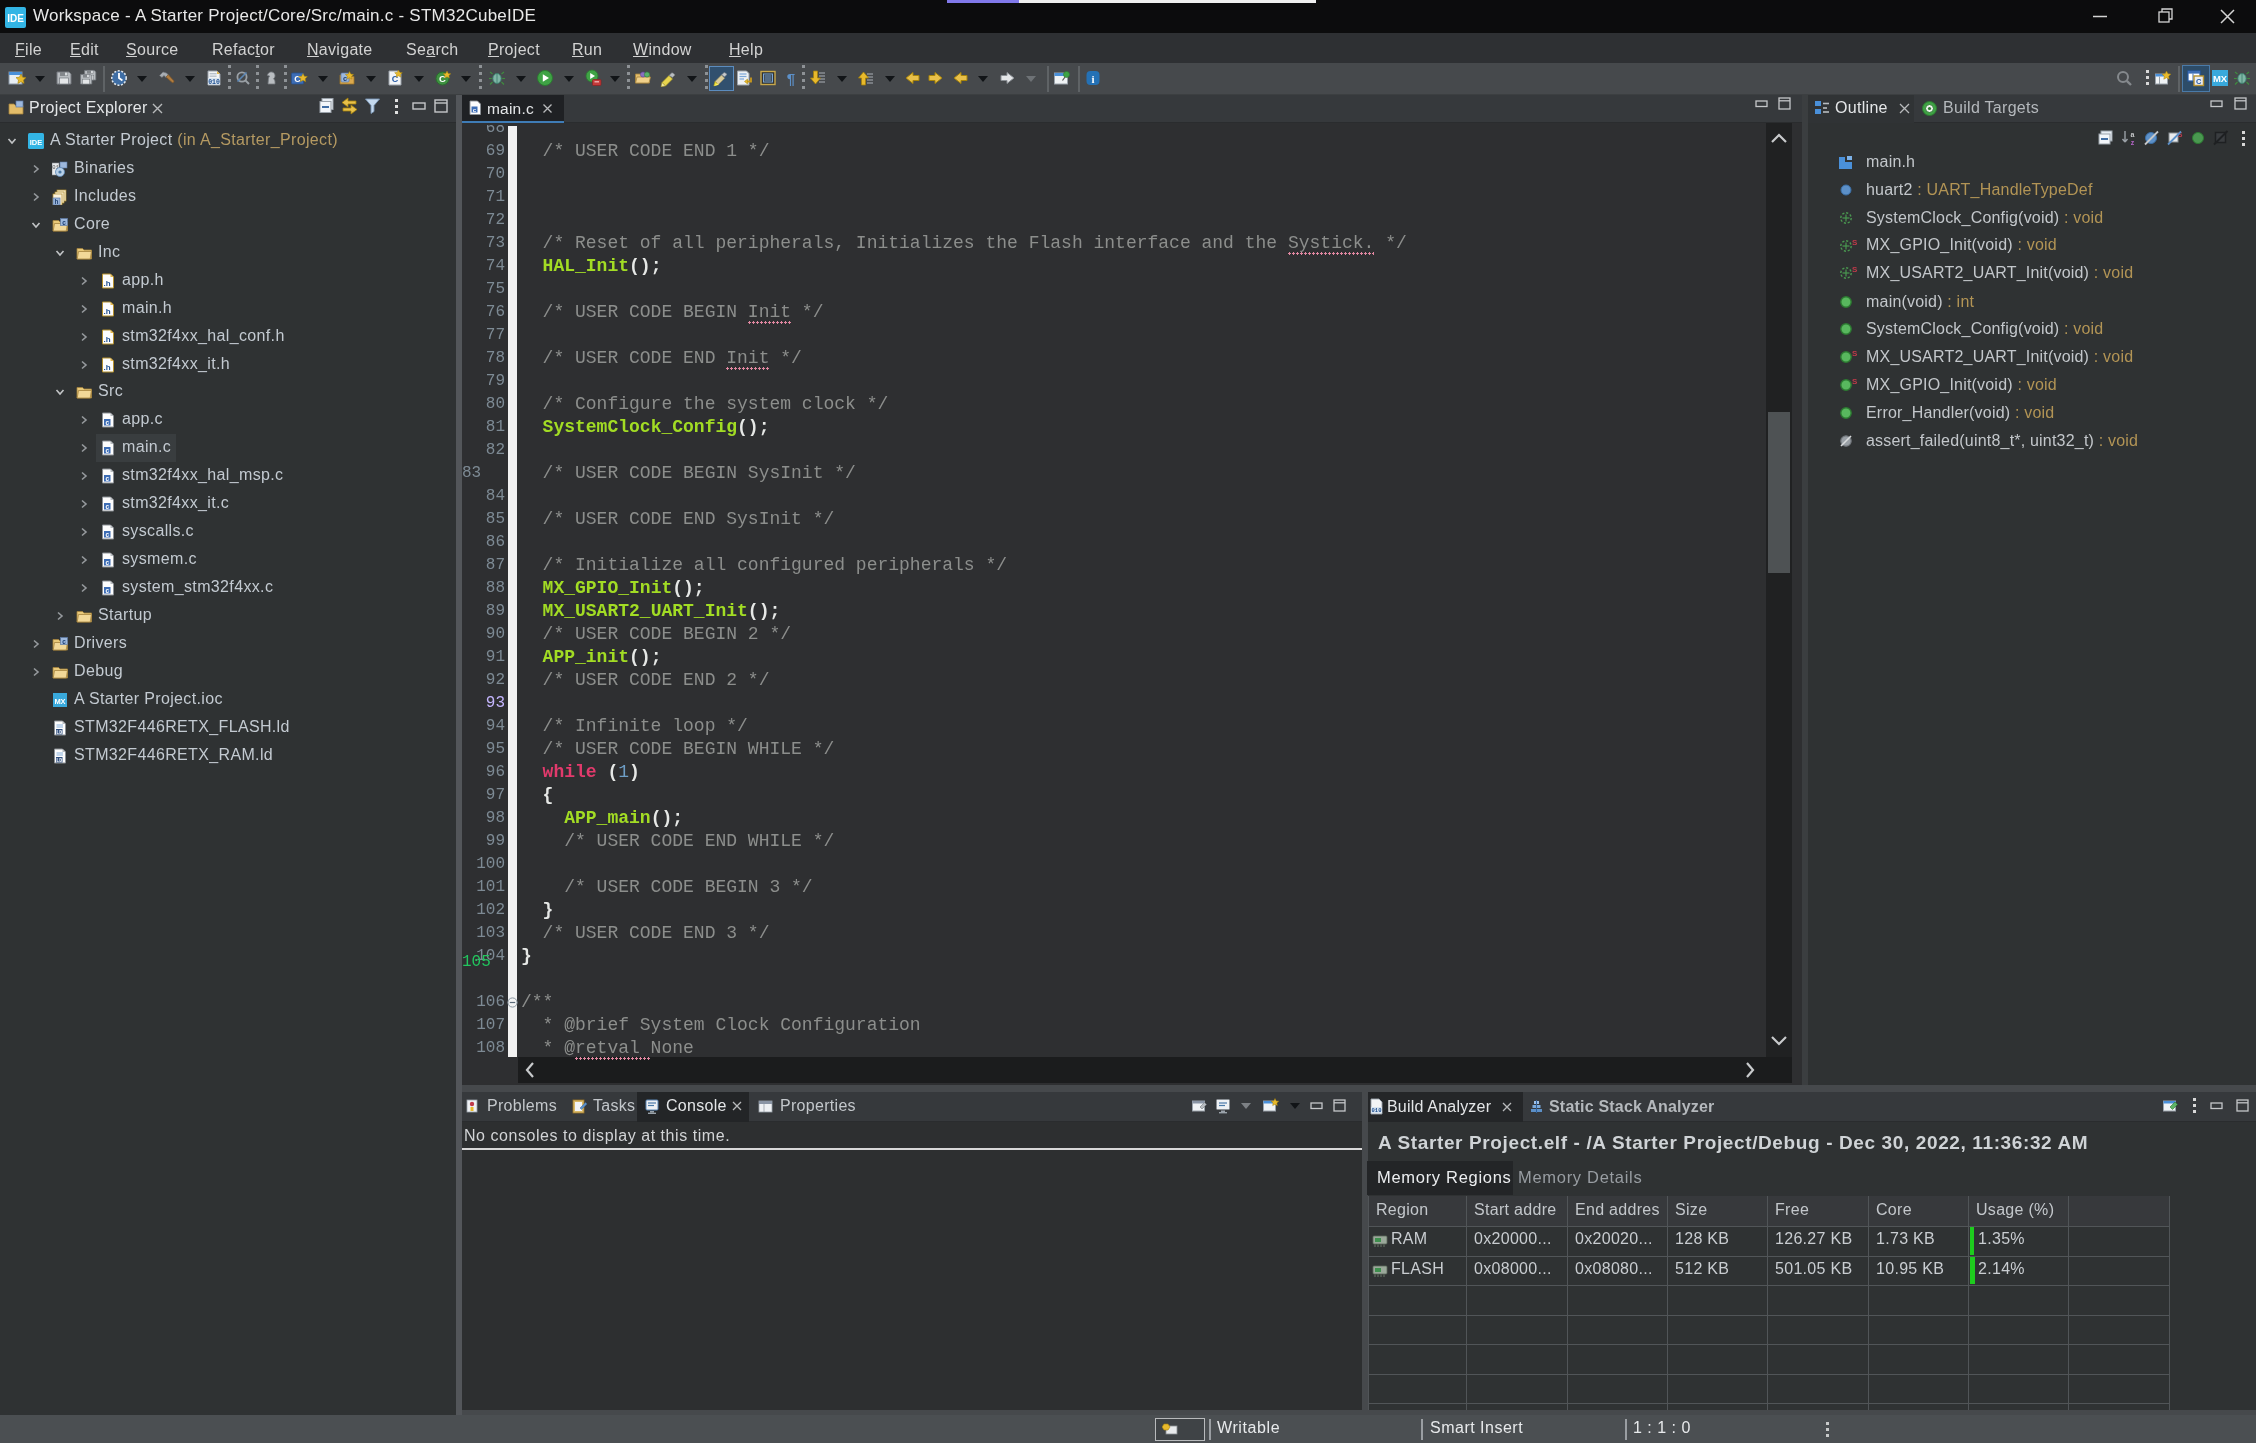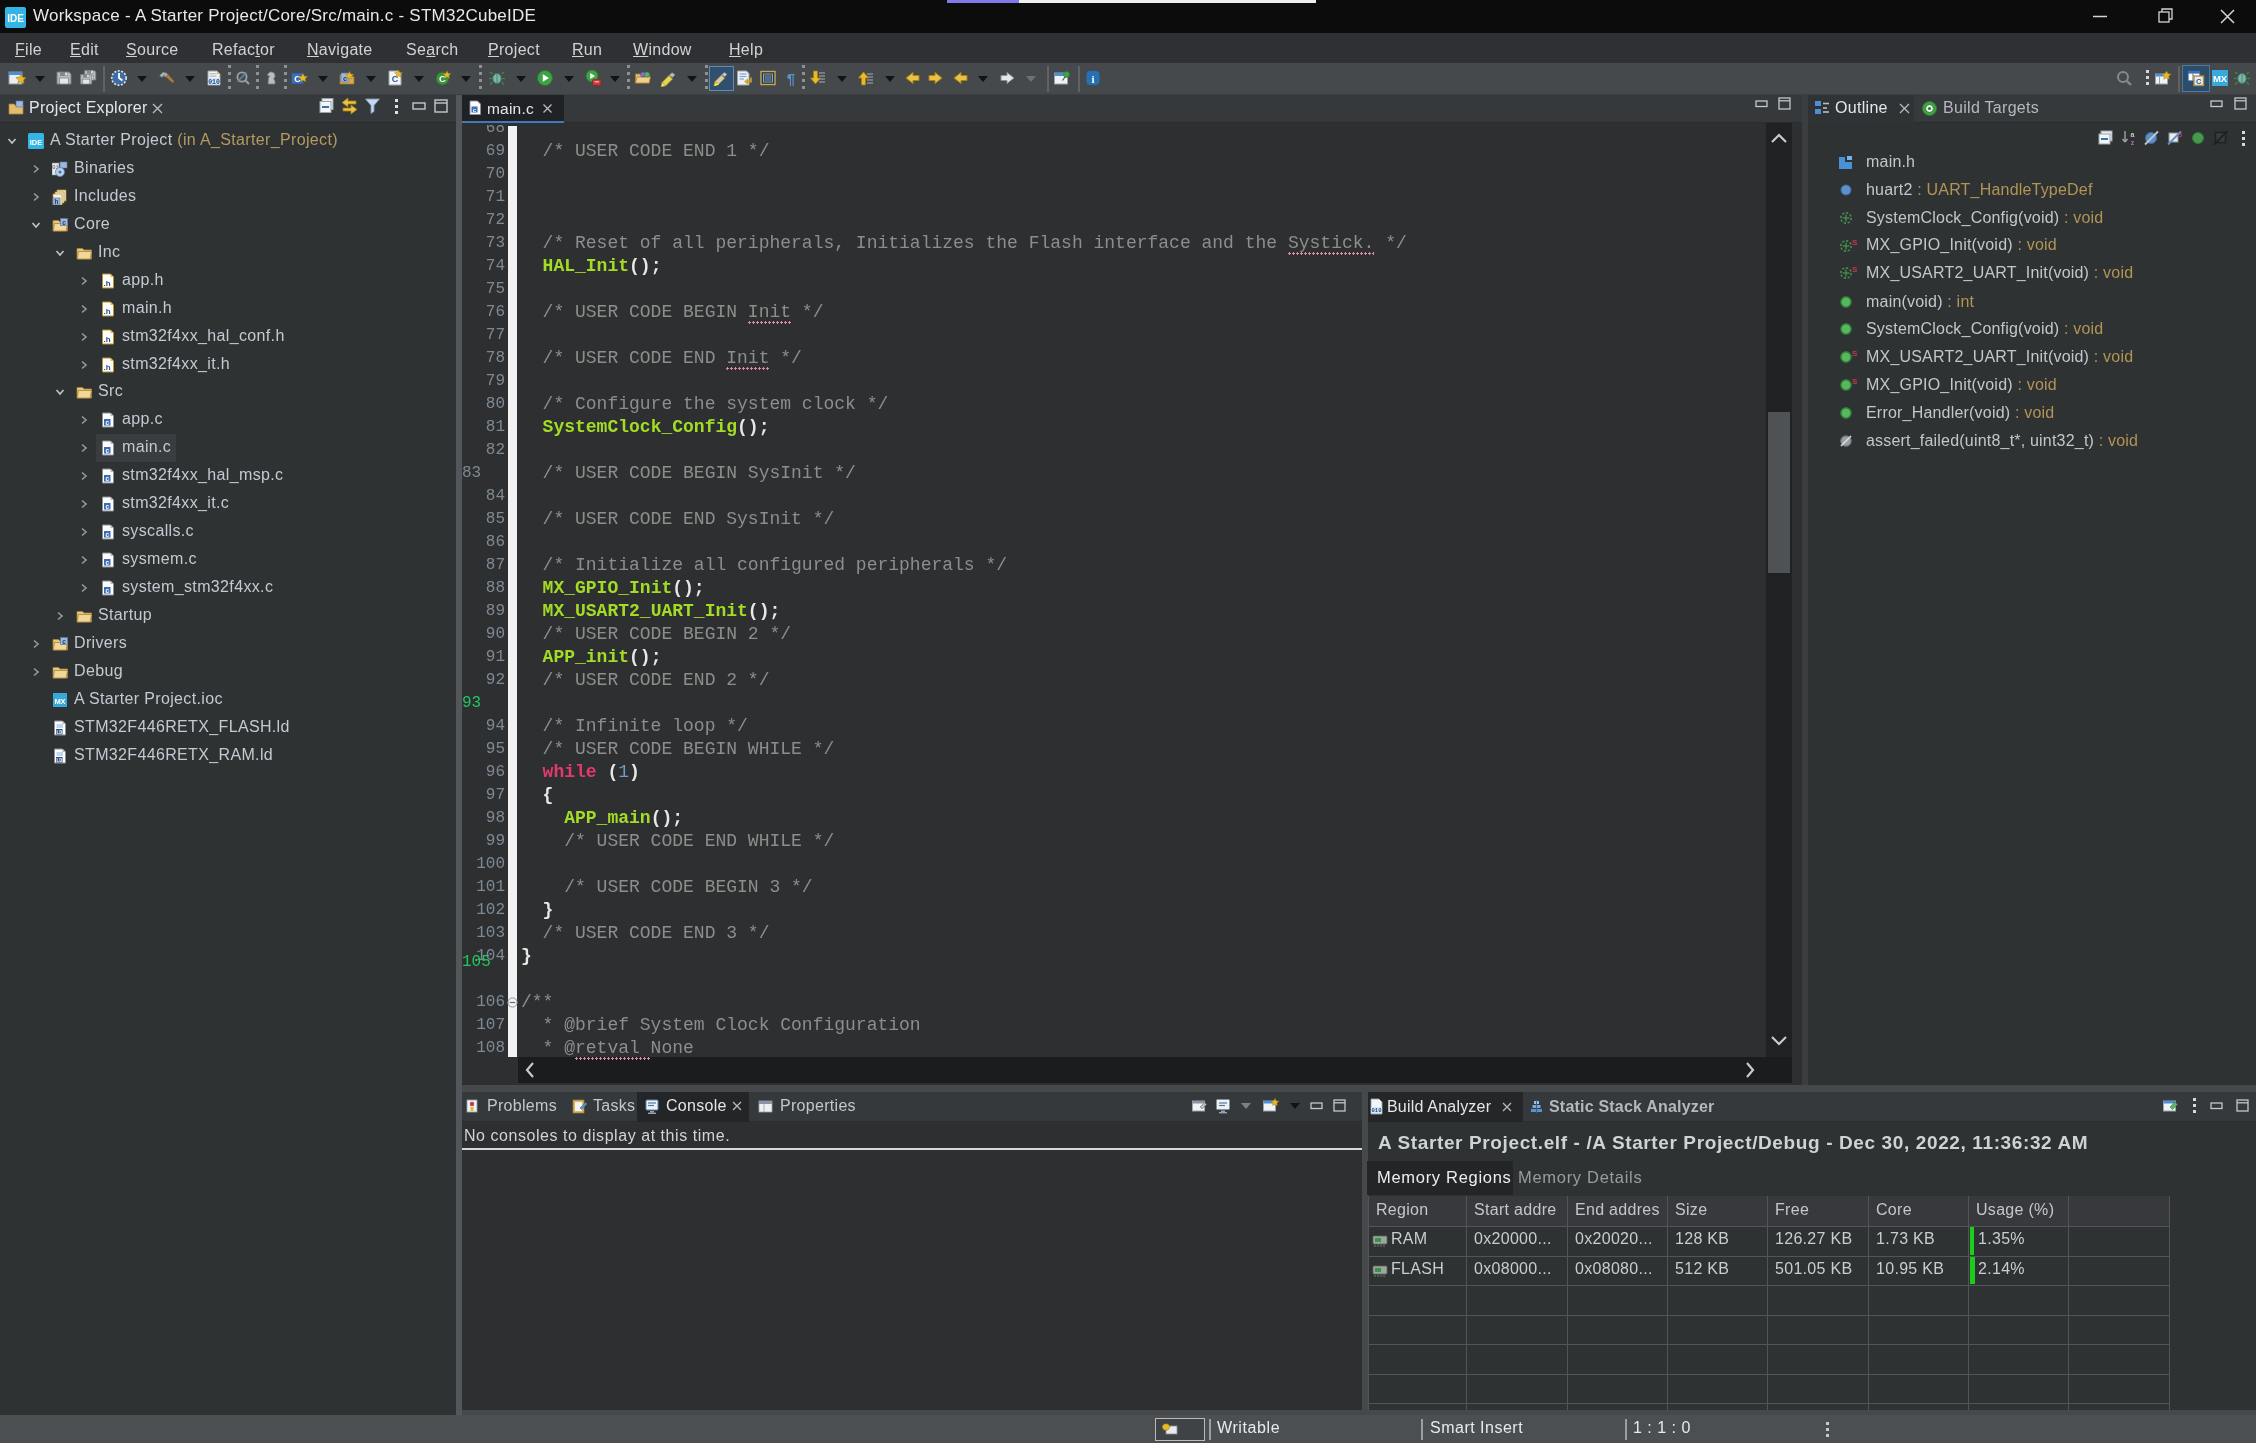--- a/index.html
+++ b/index.html
@@ -617,21 +617,21 @@
     <div class="mono abs" style="left:0.0px;top:452.0px;width:43.0px;height:23.0px;font-size:16px;line-height:23.0px;color:#7d8a94;text-align:right">88</div>
     <div class="mono abs" style="left:59.0px;top:452.0px;height:23.0px;font-size:18px;line-height:23.0px;white-space:pre"><span style="color:#8c8e8c">  </span><span style="color:#a2dc24;font-weight:bold">MX_GPIO_Init</span><span style="color:#e6e8e6;font-weight:bold">();</span></div>
     <div class="mono abs" style="left:0.0px;top:475.0px;width:43.0px;height:23.0px;font-size:16px;line-height:23.0px;color:#7d8a94;text-align:right">89</div>
     <div class="mono abs" style="left:59.0px;top:475.0px;height:23.0px;font-size:18px;line-height:23.0px;white-space:pre"><span style="color:#8c8e8c">  </span><span style="color:#a2dc24;font-weight:bold">MX_USART2_UART_Init</span><span style="color:#e6e8e6;font-weight:bold">();</span></div>
     <div class="mono abs" style="left:0.0px;top:498.0px;width:43.0px;height:23.0px;font-size:16px;line-height:23.0px;color:#7d8a94;text-align:right">90</div>
     <div class="mono abs" style="left:59.0px;top:498.0px;height:23.0px;font-size:18px;line-height:23.0px;white-space:pre"><span style="color:#8c8e8c">  /* USER CODE BEGIN 2 */</span></div>
     <div class="mono abs" style="left:0.0px;top:521.0px;width:43.0px;height:23.0px;font-size:16px;line-height:23.0px;color:#7d8a94;text-align:right">91</div>
     <div class="mono abs" style="left:59.0px;top:521.0px;height:23.0px;font-size:18px;line-height:23.0px;white-space:pre"><span style="color:#8c8e8c">  </span><span style="color:#a2dc24;font-weight:bold">APP_init</span><span style="color:#e6e8e6;font-weight:bold">();</span></div>
     <div class="mono abs" style="left:0.0px;top:544.0px;width:43.0px;height:23.0px;font-size:16px;line-height:23.0px;color:#7d8a94;text-align:right">92</div>
     <div class="mono abs" style="left:59.0px;top:544.0px;height:23.0px;font-size:18px;line-height:23.0px;white-space:pre"><span style="color:#8c8e8c">  /* USER CODE END 2 */</span></div>
-    <div class="mono abs" style="left:0.0px;top:567.0px;width:43.0px;height:23.0px;font-size:16px;line-height:23.0px;color:#22c55e;">93</div>
+    <div class="mono abs" style="left:0.0px;top:567.0px;width:43.0px;height:23.0px;font-size:16px;line-height:23.0px;color:#c4b5fd;text-align:right">93</div>
     <div class="mono abs" style="left:0.0px;top:590.0px;width:43.0px;height:23.0px;font-size:16px;line-height:23.0px;color:#7d8a94;text-align:right">94</div>
     <div class="mono abs" style="left:59.0px;top:590.0px;height:23.0px;font-size:18px;line-height:23.0px;white-space:pre"><span style="color:#8c8e8c">  /* Infinite loop */</span></div>
     <div class="mono abs" style="left:0.0px;top:613.0px;width:43.0px;height:23.0px;font-size:16px;line-height:23.0px;color:#7d8a94;text-align:right">95</div>
     <div class="mono abs" style="left:59.0px;top:613.0px;height:23.0px;font-size:18px;line-height:23.0px;white-space:pre"><span style="color:#8c8e8c">  /* USER CODE BEGIN WHILE */</span></div>
     <div class="mono abs" style="left:0.0px;top:636.0px;width:43.0px;height:23.0px;font-size:16px;line-height:23.0px;color:#7d8a94;text-align:right">96</div>
     <div class="mono abs" style="left:59.0px;top:636.0px;height:23.0px;font-size:18px;line-height:23.0px;white-space:pre"><span style="color:#8c8e8c">  </span><span style="color:#e23a6c;font-weight:bold">while</span><span style="color:#8c8e8c"> </span><span style="color:#e6e8e6;font-weight:bold">(</span><span style="color:#6e9ec6">1</span><span style="color:#e6e8e6;font-weight:bold">)</span></div>
     <div class="mono abs" style="left:0.0px;top:659.0px;width:43.0px;height:23.0px;font-size:16px;line-height:23.0px;color:#7d8a94;text-align:right">97</div>
     <div class="mono abs" style="left:59.0px;top:659.0px;height:23.0px;font-size:18px;line-height:23.0px;white-space:pre"><span style="color:#8c8e8c">  </span><span style="color:#e6e8e6;font-weight:bold">{</span></div>
     <div class="mono abs" style="left:0.0px;top:682.0px;width:43.0px;height:23.0px;font-size:16px;line-height:23.0px;color:#7d8a94;text-align:right">98</div>
     <div class="mono abs" style="left:59.0px;top:682.0px;height:23.0px;font-size:18px;line-height:23.0px;white-space:pre"><span style="color:#8c8e8c">    </span><span style="color:#a2dc24;font-weight:bold">APP_main</span><span style="color:#e6e8e6;font-weight:bold">();</span></div>

